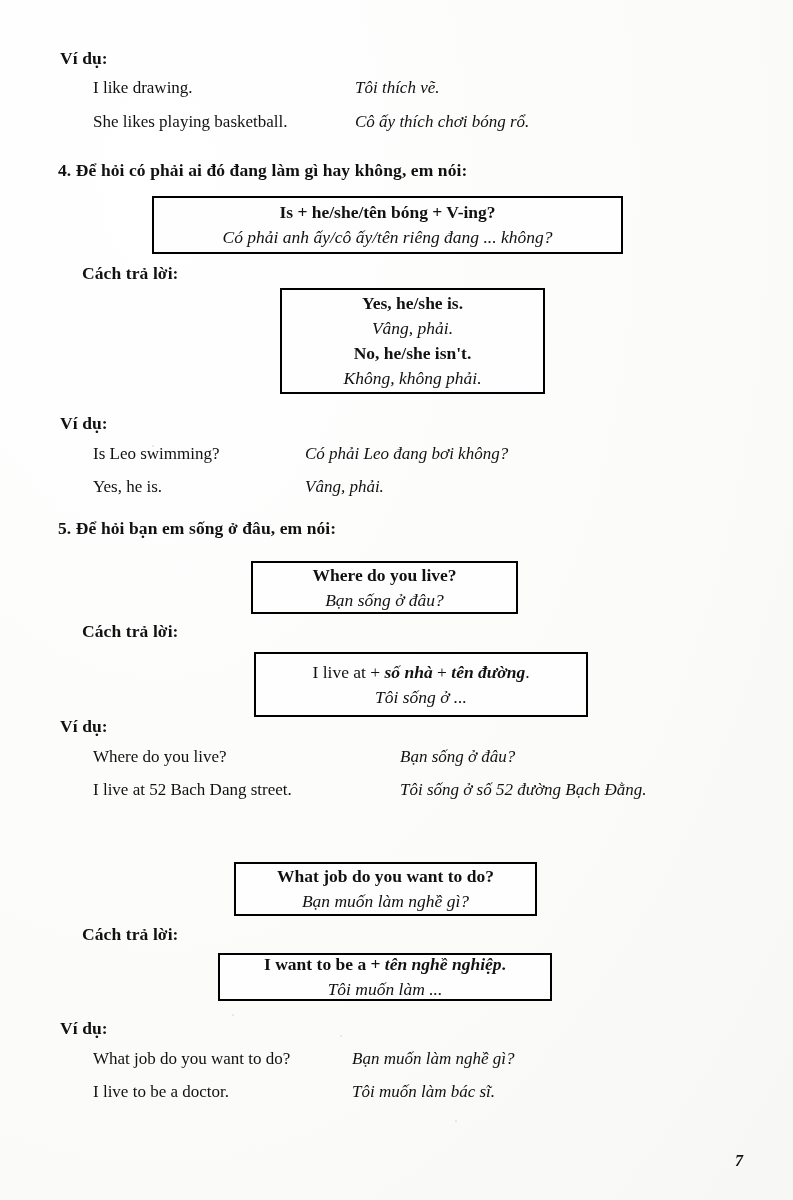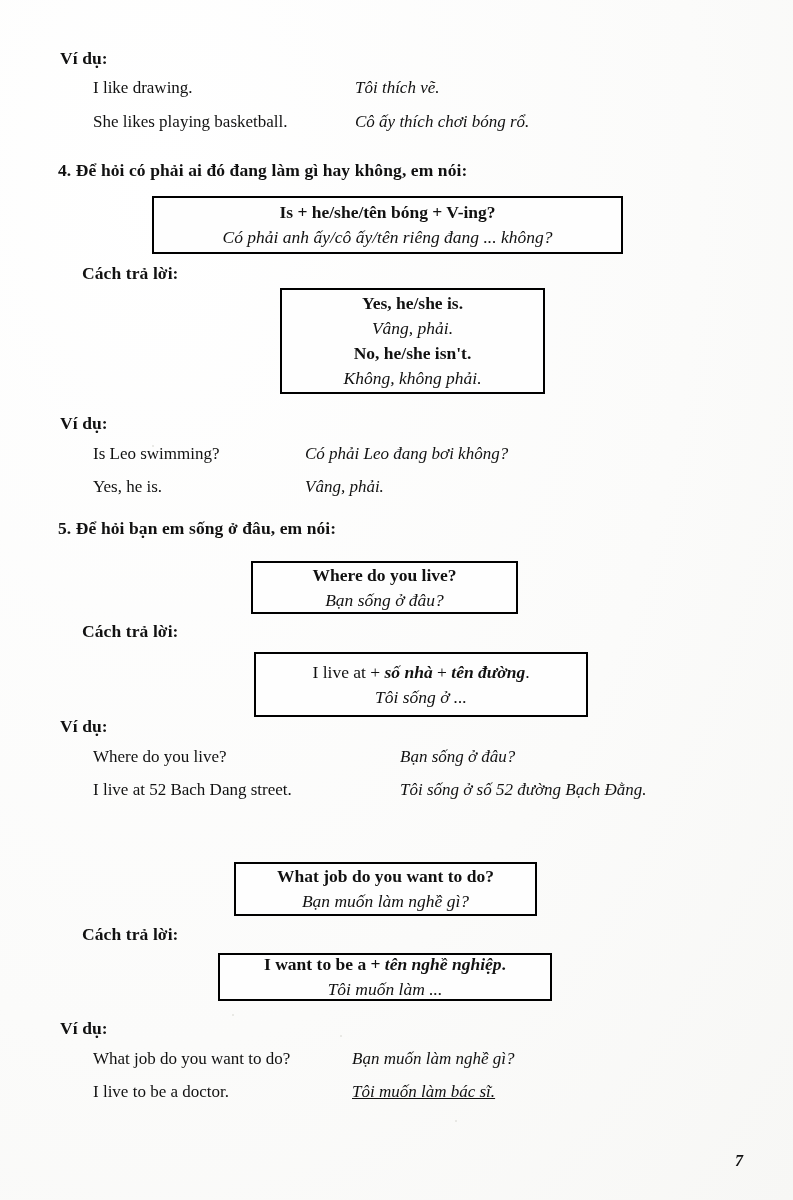--- a/index.html
+++ b/index.html
@@ -172,17 +172,17 @@
     <div class="box-en"><span>I want to be a + </span><span class="bi">tên nghề nghiệp</span><span>.</span></div>
     <div class="box-vi">Tôi muốn làm ...</div>
   </div>
 
   <div class="label" style="left:60px;top:1018px;">Ví dụ:</div>
 
   <div class="ex-en" style="left:93px;top:1049px;">What job do you want to do?</div>
   <div class="ex-vi" style="left:352px;top:1049px;">Bạn muốn làm nghề gì?</div>
 
   <div class="ex-en" style="left:93px;top:1082px;">I live to be a doctor.</div>
-  <div class="ex-vi" style="left:352px;top:1082px;text-decoration:underline;">Tôi muốn làm bác sĩ.</div>
+  <div class="ex-vi" style="left:352px;top:1082px;">Tôi muốn làm bác sĩ.</div>
 
   <div class="page-number" style="left:735px;top:1152px;">7</div>
 
 </div>
 
 </body></html>

